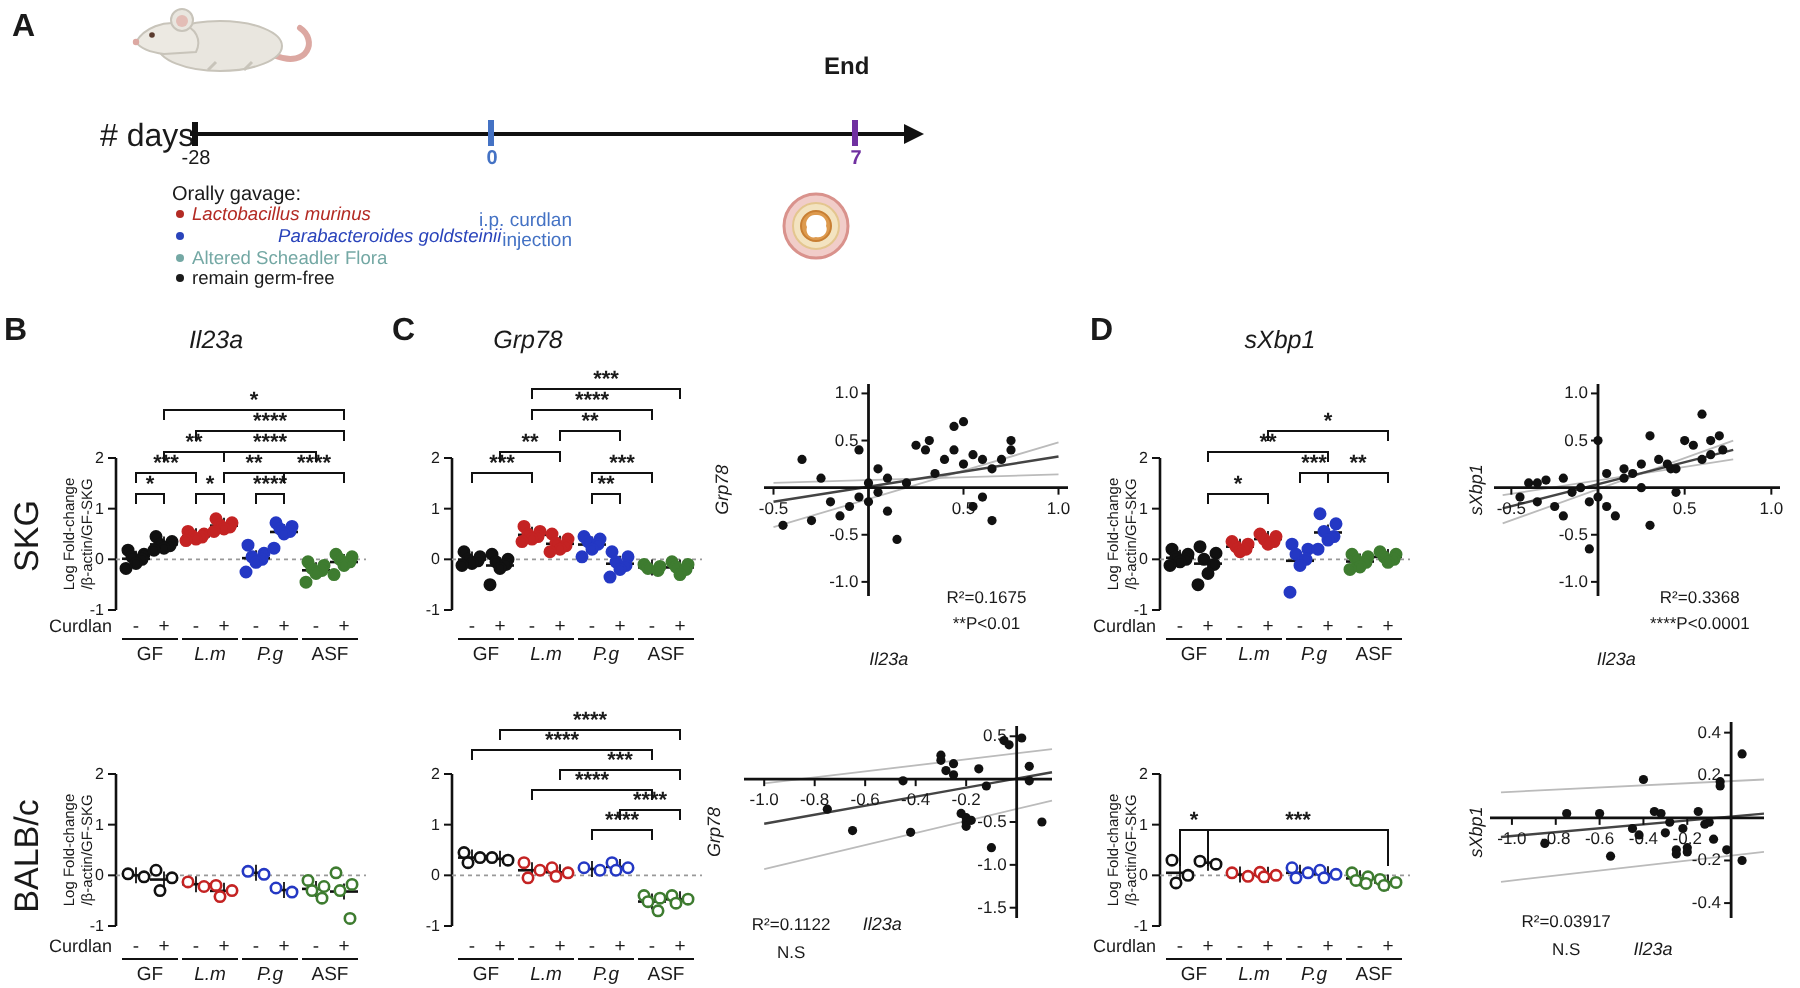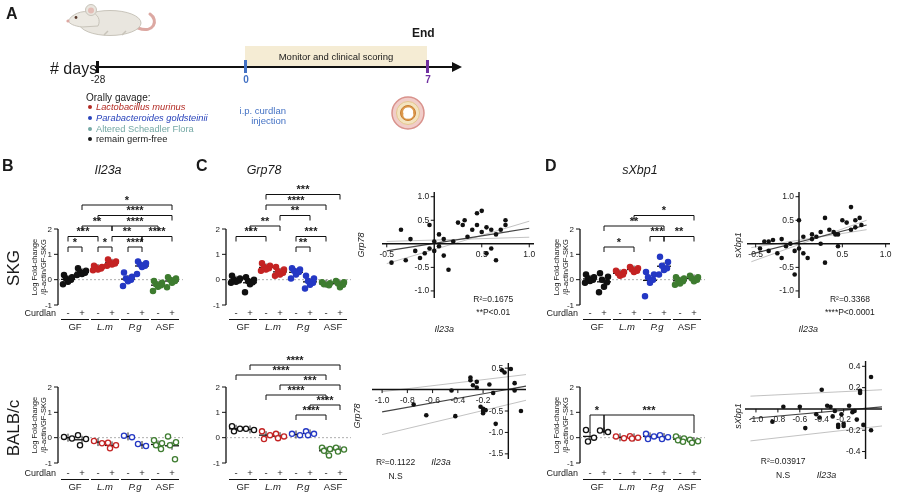--- a/index.html
+++ b/index.html
@@ -30,44 +30,41 @@
     <path d="M74,24 C90,30 95,16 86,10" fill="none" stroke="#dca8a2" stroke-width="3" stroke-linecap="round"></path>
     <ellipse cx="46" cy="19" rx="31" ry="12.5" fill="#e9e6df" stroke="#c8c4ba" stroke-width="1"></ellipse>
     <path d="M18,23 C10,22 6,20 4,17 C8,10 18,6 27,8 C34,10 37,16 34,22 Z" fill="#ece9e2" stroke="#c8c4ba" stroke-width="1"></path>
     <circle cx="27" cy="6" r="5.5" fill="#e9e6df" stroke="#c8c4ba"></circle>
     <circle cx="27" cy="6.5" r="3" fill="#e3bdb6"></circle>
     <circle cx="12" cy="13.5" r="1.4" fill="#5a3b2e"></circle>
     <circle cx="4" cy="17" r="1.6" fill="#dca8a2"></circle>
     <path d="M40,31 l4,-4 M58,31 l4,-4" stroke="#c8c4ba" stroke-width="1.5"></path>
   </svg>
 
-  <div class="abs monitor" style="left:245px;top:46px;width:182px;height:20px">
-    <span>Monitor and clinical scoring</span>
-  </div>
   <div class="abs" style="left:412px;top:26px;font-size:12px;font-weight:bold">End</div>
 
   <div class="abs" style="left:50px;top:60px;font-size:16px"># days</div>
   <div class="abs tl-line" style="left:95px;top:66px;width:358px"></div>
   <div class="abs tl-arrow" style="left:452px;top:62px"></div>
   <div class="abs" style="left:96px;top:61px;width:2.5px;height:12px;background:#111"></div>
   <div class="abs" style="left:244px;top:60px;width:3px;height:13px;background:#4472c4"></div>
   <div class="abs" style="left:426px;top:60px;width:3px;height:13px;background:#7030a0"></div>
   <div class="abs tl-label" style="left:86px;top:74px">-28</div>
   <div class="abs tl-label" style="left:234px;top:74px;color:#4472c4;font-weight:bold">0</div>
   <div class="abs tl-label" style="left:416px;top:74px;color:#7030a0;font-weight:bold">7</div>
 
   <div class="abs" style="left:86px;top:92px;font-size:10px">Orally gavage:</div>
   <div class="abs" style="left:88px;top:103px">
       <div class="gav-item">
         <span class="bullet" style="background: rgb(179, 43, 36);"></span>
         <span style="color: rgb(179, 43, 36); font-style: italic;">Lactobacillus murinus</span>
       </div>
       <div class="gav-item">
         <span class="bullet" style="background: rgb(42, 68, 187);"></span>
-        <span style="color: rgb(42, 68, 187); font-style: italic;">Parabacteroides goldsteinii</span>
+        <span style="color: rgb(42, 68, 187); font-style: italic; margin-left: 43px;">Parabacteroides goldsteinii</span>
       </div>
       <div class="gav-item">
         <span class="bullet" style="background: rgb(116, 168, 164);"></span>
         <span style="color: rgb(116, 168, 164);">Altered Scheadler Flora</span>
       </div>
       <div class="gav-item">
         <span class="bullet" style="background: rgb(26, 26, 26);"></span>
         <span style="color: rgb(26, 26, 26);">remain germ-free</span>
       </div>
     </div>

